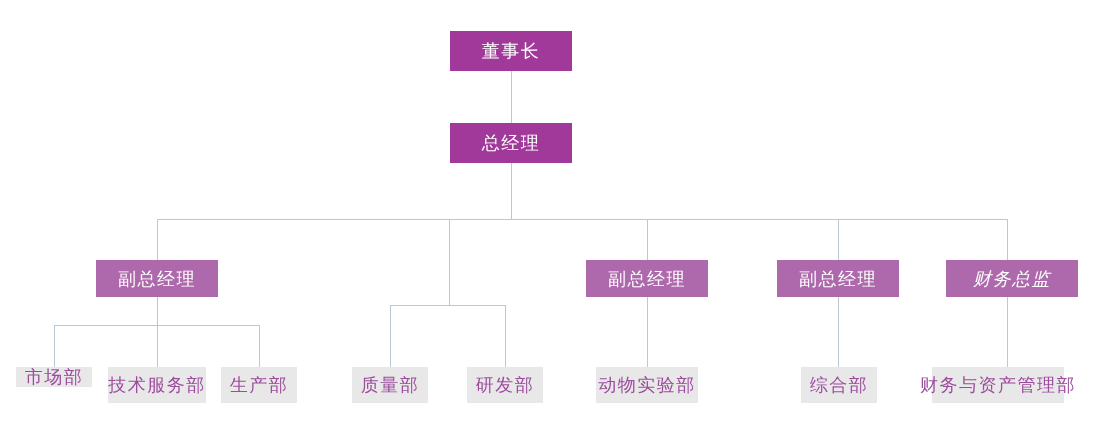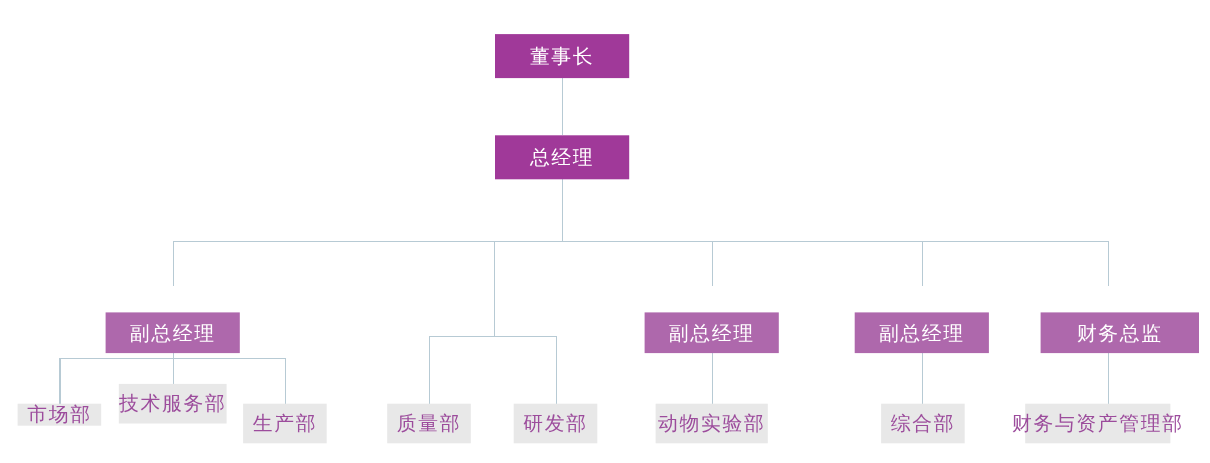--- a/index.html
+++ b/index.html
@@ -41,21 +41,20 @@
     white-space: nowrap;
     box-sizing: border-box;
   }
   .node.executive {
     background: var(--executive-box, #A03999);
     color: var(--executive-text, #ffffff);
   }
   .node.manager {
     background: var(--manager-box, #AE68AC);
     color: var(--executive-text, #ffffff);
-    margin-top: 24px;
   }
   .node.department {
     background: var(--dept-box, #E8E8E8);
     color: var(--dept-text, #9C4C9C);
   }
 </style>
 </head>
 <body>
 
 <div class="canvas">
@@ -88,24 +87,24 @@
     <line x1="1007.5" y1="297" x2="1007.5" y2="367"></line>
   </svg>
 
   <div class="node executive" style="left:450px; top:31px;  width:122px; height:40px;">董事长</div>
 
   <div class="node executive" style="left:450px; top:123px; width:122px; height:40px;">总经理</div>
 
   <div class="node manager" style="left:96px;  top:260px; width:122px; height:37px;">副总经理</div>
   <div class="node manager" style="left:586px; top:260px; width:122px; height:37px;">副总经理</div>
   <div class="node manager" style="left:777px; top:260px; width:122px; height:37px;">副总经理</div>
-  <div class="node manager" style="left:946px; top:260px; width:144px; height:37px;">财务总监</div>
+  <div class="node manager" style="left:946px; top:260px; width:132px; height:37px;font-style:italic;">财务总监</div>
 
   <div class="node department" style="left:16px;  top:367px; width:76px;  height:20px;">市场部</div>
-  <div class="node department" style="left:108px; top:349px; width:98px;  height:36px;">技术服务部</div>
+  <div class="node department" style="left:108px; top:367px; width:98px;  height:36px;">技术服务部</div>
   <div class="node department" style="left:352px; top:367px; width:76px;  height:36px;">质量部</div>
   <div class="node department" style="left:221px; top:367px; width:76px;  height:36px;">生产部</div>
   <div class="node department" style="left:467px; top:367px; width:76px;  height:36px;font-family:Liberation Mono, monospace;">研发部</div>
   <div class="node department" style="left:596px; top:367px; width:102px; height:36px;">动物实验部</div>
   <div class="node department" style="left:801px; top:367px; width:76px;  height:36px;">综合部</div>
   <div class="node department" style="left:932px; top:367px; width:132px; height:36px;">财务与资产管理部</div>
 
 </div>
 
 </body></html>

